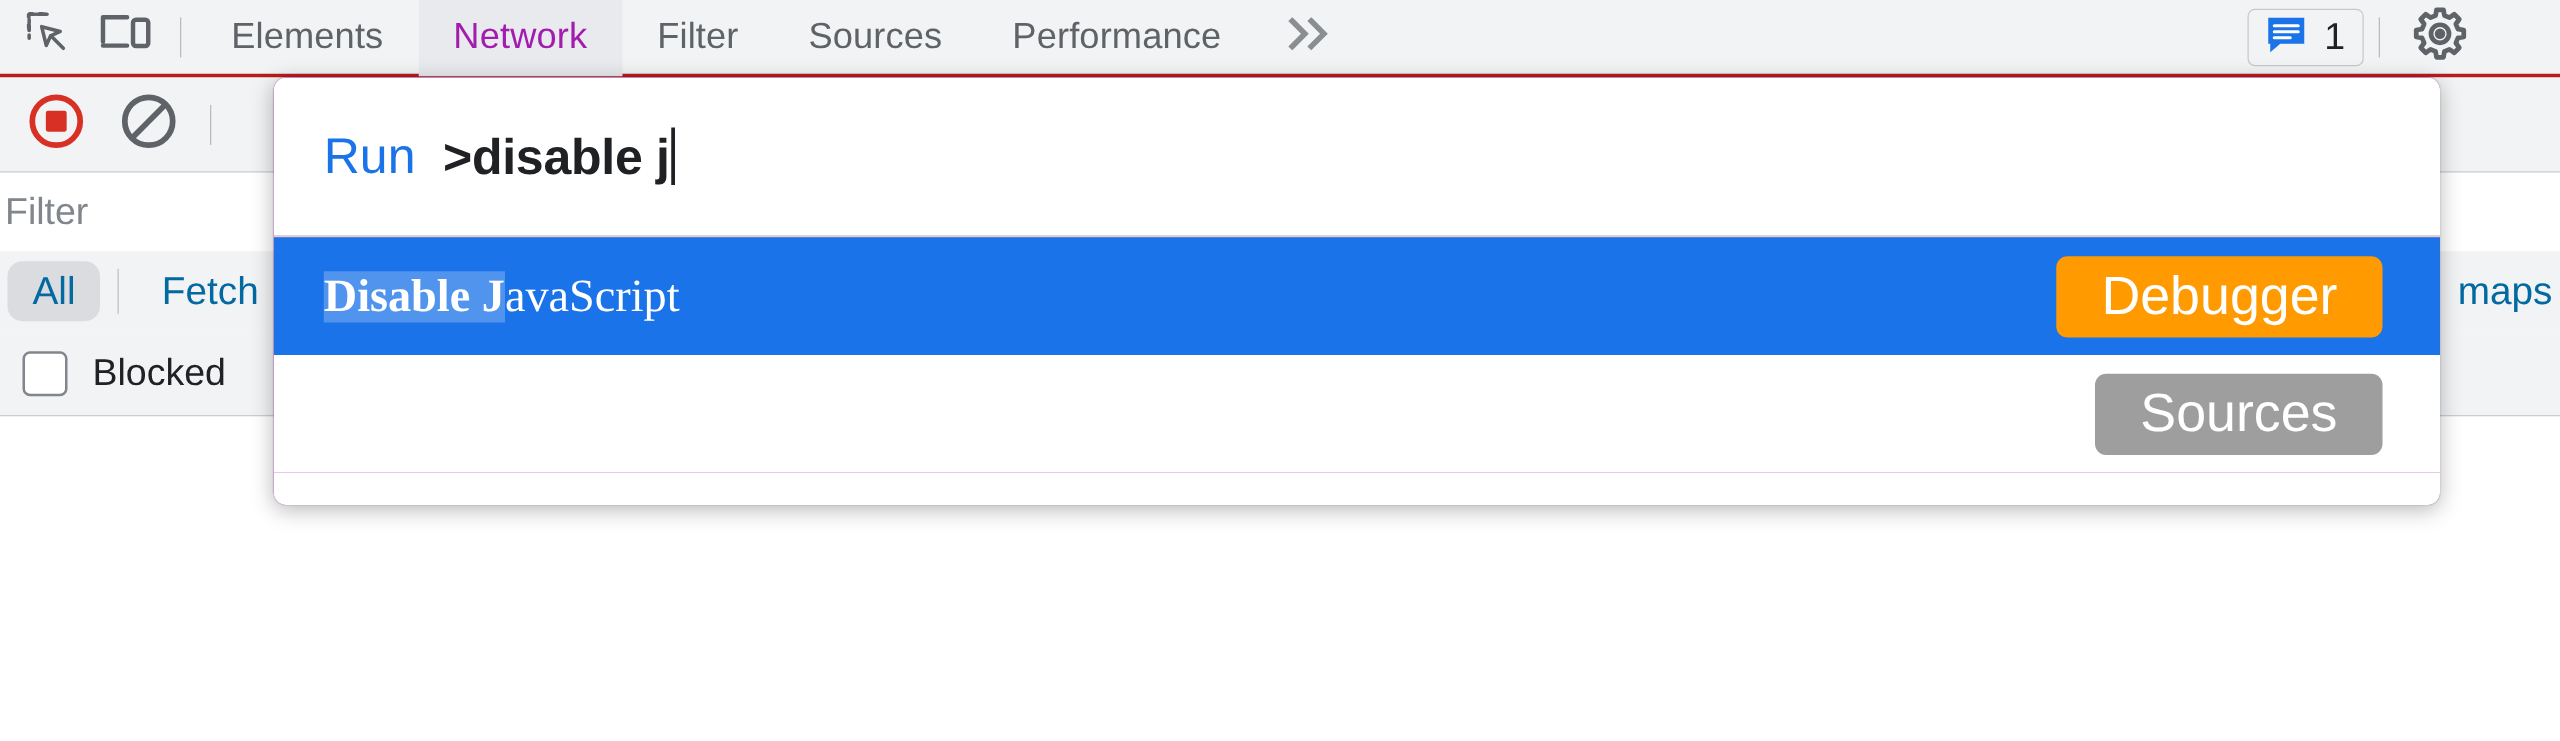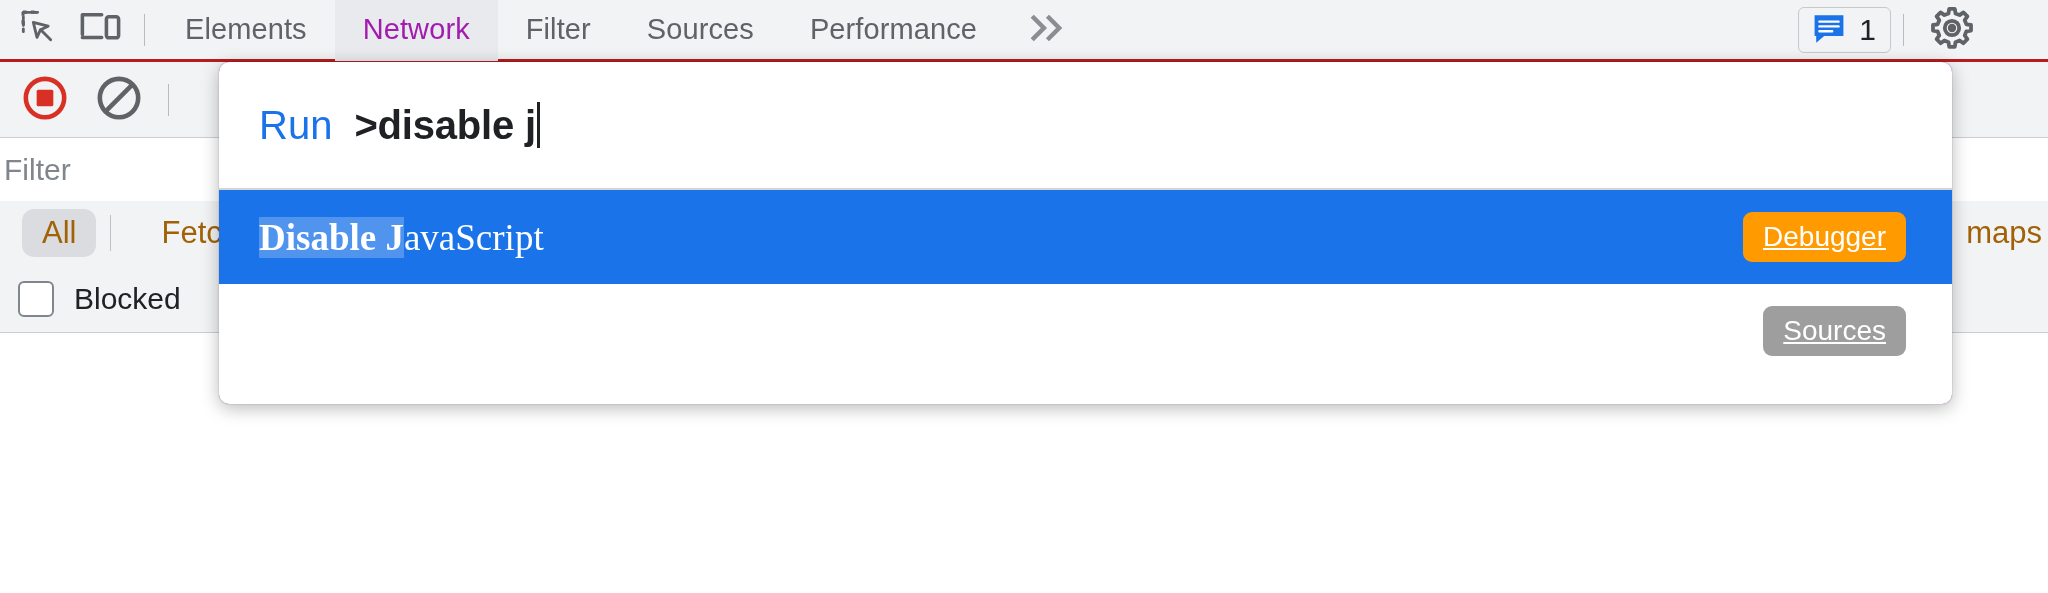--- a/index.html
+++ b/index.html
@@ -121,25 +121,24 @@
     position: absolute;
     left: 0; top: 201px;
     width: 2048px; height: 64px;
     background: #f1f3f4;
     display: flex; align-items: center;
     box-sizing: border-box;
     padding-left: 6px;
   }
   .type-pill {
     font-size: 31px;
-    color: #a16207;
+    color: #0369a1;
     padding: 6px 20px;
     border-radius: 12px;
     white-space: nowrap;
-    margin-left: 16px;
   }
   .type-pill.active { background: #dadce0; }
   .type-sep { width: 1px; height: 36px; background: #bdc1c6; margin: 0 14px; }
 
   .blocked-row {
     position: absolute;
     left: 0; top: 265px;
     width: 2048px; height: 68px;
     background: #f1f3f4;
     border-bottom: 1px solid #cacdd1;
@@ -228,26 +227,25 @@
   .result.selected .result-title { color: #ffffff; font-family: Liberation Serif, serif; }
   .hl {
     font-weight: 700;
   }
   .result.selected .hl {
     background: #5094ee;
   }
   .tag {
     margin-left: auto;
     border-radius: 9px;
-    font-size: 28px;
+    font-size: 43px;
     color: #ffffff;
-    padding: 11px 20px;
+    padding: 11px 36px;
     white-space: nowrap;
     line-height: 1;
-    text-decoration: underline;
   }
   .tag.debugger { background: #ff9a00; }
   .tag.sources { background: #9e9e9e; }
 
   .palette-bottom { height: 26px; background: #ffffff; }
 </style>
 </head>
 <body>
 
 <div id="devtools">

